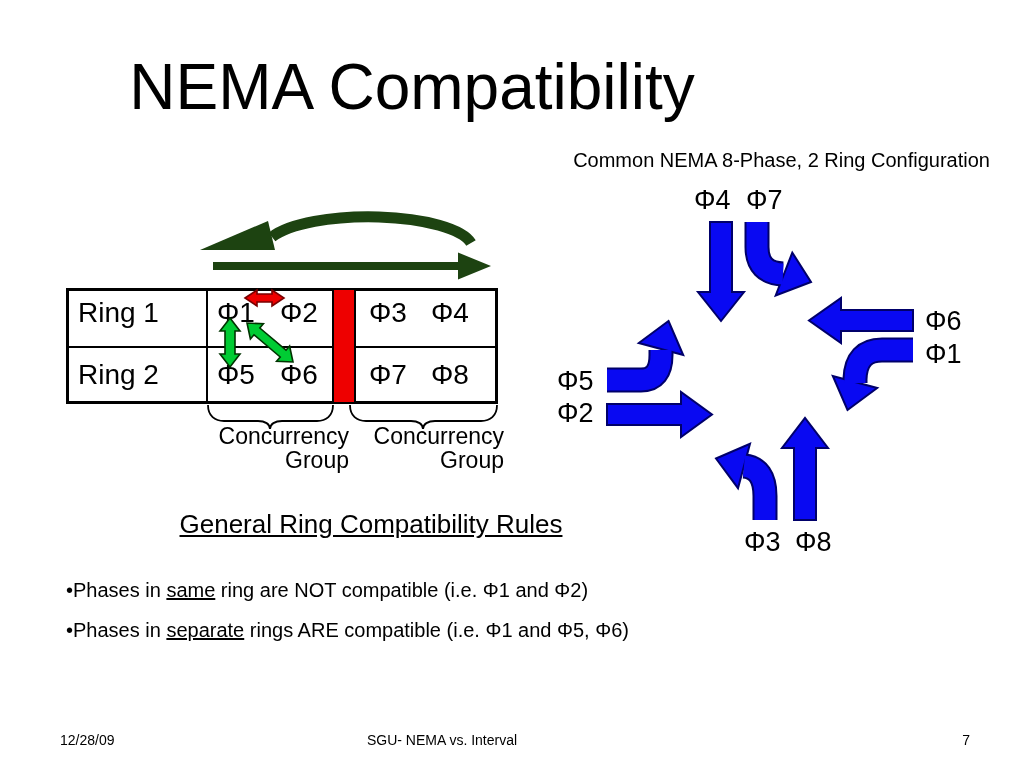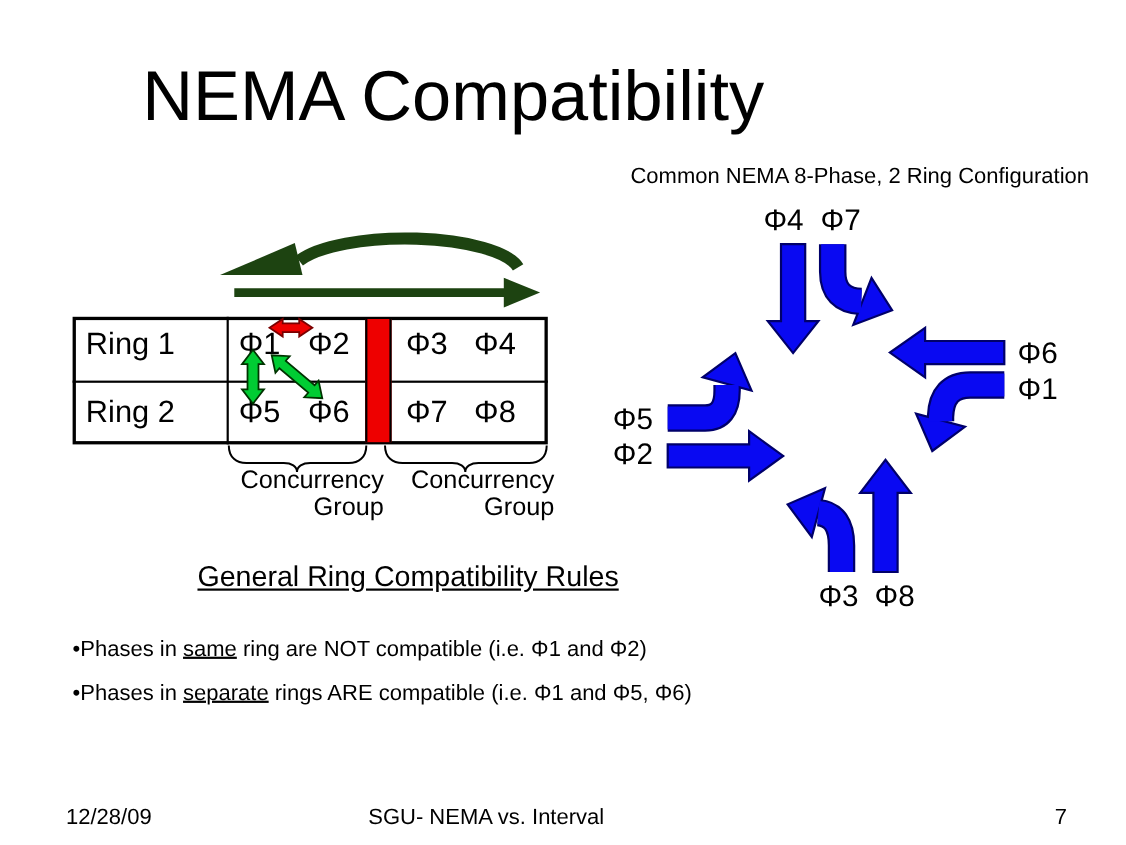--- a/index.html
+++ b/index.html
@@ -19,21 +19,21 @@
   .barrier{left:332px;top:290px;width:24px;height:112px;background:#ee0000;border-left:2px solid #000;border-right:2px solid #000;box-sizing:border-box;z-index:2;}
   .tcell{font-size:28px;z-index:3;}
   .grp{width:161px;text-align:right;font-size:23px;line-height:24px;z-index:3;}
   
   .rules-heading{left:71px;top:509px;width:600px;text-align:center;font-size:26px;text-decoration:underline;}
   .bullet{left:66px;top:0;width:620px;font-size:20px;line-height:25px;margin-top:29px;}
   .ul{text-decoration:underline;}
   
   .ph{font-size:27px;z-index:3;}
   
-  .footer{top:732px;font-size:20px;}
+  .footer{top:732px;font-size:14px;}
   .footer-center{left:0;width:884px;text-align:center;}
   .footer-page{left:900px;width:70px;text-align:right;}
   svg.overlay{position:absolute;left:0;top:0;z-index:5;pointer-events:none;}
 </style>
 </head>
 <body>
 
 <div class="abs slide-title">NEMA Compatibility</div>
 <div class="abs subtitle">Common NEMA 8-Phase, 2 Ring Configuration</div>
 

